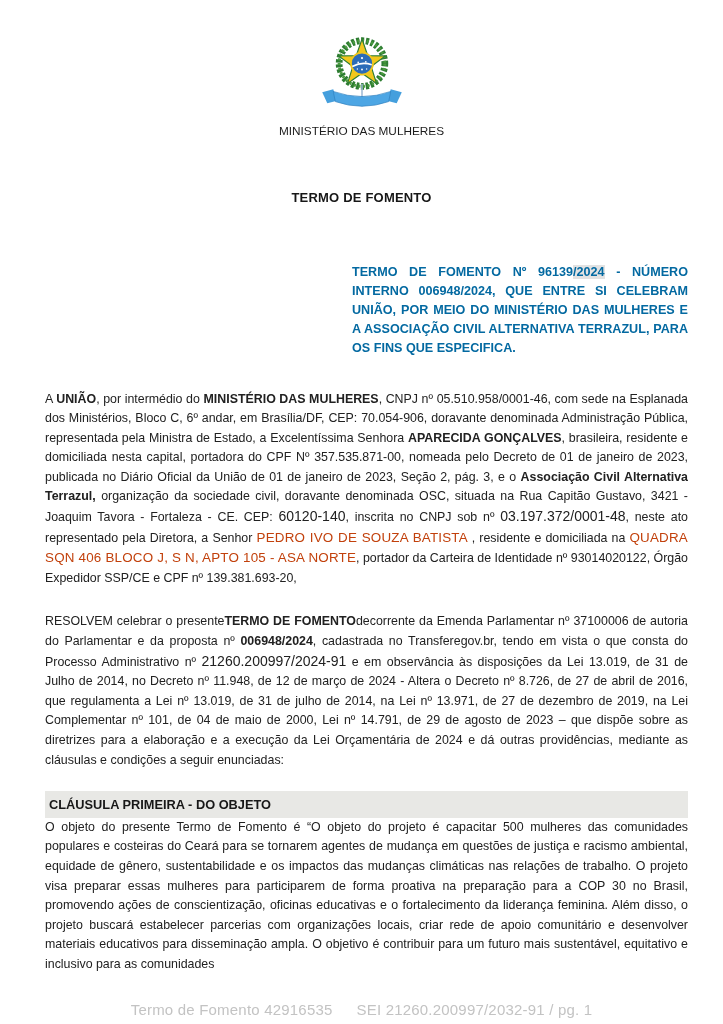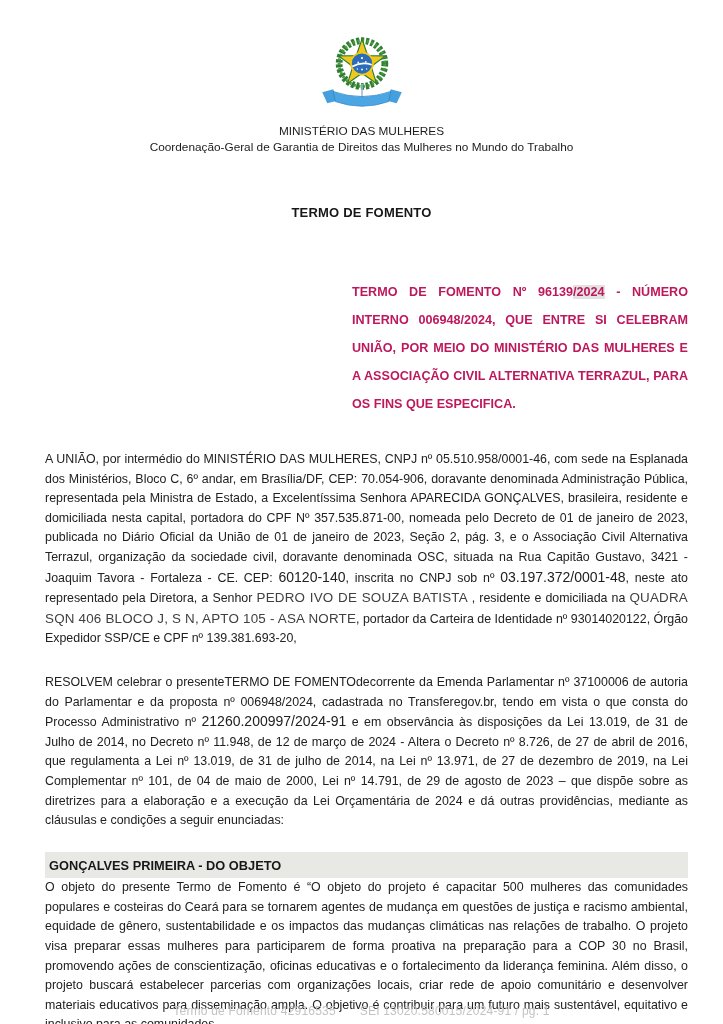--- a/index.html
+++ b/index.html
@@ -25,55 +25,55 @@
     font-size:13px;
     letter-spacing:.2px;
     color:#171717;
   }
   
   .epigraph{
     width:336px;
     margin:58px 35px 12px auto;
     font-weight:700;
     font-size:12.6px;
-    line-height:28px;
+    line-height:19px;
     text-align:justify;
-    color:#be185d;
+    color:#0369a1;
   }
   
   .doc-body{
     margin:32px 35px 0 45px;
     font-size:12.4px;
     line-height:19.6px;
     text-align:justify;
   }
   .doc-body p{ margin:0; }
   .doc-body p + p{ margin-top:24px; }
   .clause-heading{
     margin-top:21px;
     background:#e8e8e5;
     font-weight:700;
     font-size:12.8px;
     padding:4px 6px 3px 4px;
     color:#171717;
   }
   .doc-body p.after-heading{ }
   
-  .s-b{ font-weight:400; }
-  .s-g{ color:#404040; font-size:13.4px; letter-spacing:.2px; }
+  .s-b{ font-weight:700; }
+  .s-g{ color:#c2410c; font-size:13.4px; letter-spacing:.2px; }
   .s-a{ font-size:14px; }
   .s-hl{ background:#e2e2e2; }
   
   .doc-footer{
     position:absolute;
     left:0; right:0; bottom:6px;
     display:flex;
     justify-content:center;
     gap:24px;
-    font-size:12px;
+    font-size:15px;
     color:#c3c3c3;
     letter-spacing:.2px;
   }
 </style>
 </head>
 <body>
 
 <div class="page">
 
   <header class="doc-header">
@@ -95,32 +95,31 @@
       <circle cx="54.5" cy="40" r="1" fill="#fff"></circle>
       <circle cx="50" cy="49" r="1.1" fill="#fff"></circle>
       <circle cx="44.5" cy="48.5" r=".8" fill="#fff"></circle>
       <circle cx="55.5" cy="48.5" r=".8" fill="#fff"></circle>
 
       <path d="M3,76 L16,72.5 L20.5,86 L9,89 Z" fill="#459fdd"></path>
       <path d="M97,76 L84,72.5 L79.5,86 L91,89 Z" fill="#459fdd"></path>
       <path d="M16,75 Q50,87 84,75 L81.5,87 Q50,98 18.5,87 Z" fill="#4da6e4" stroke="#2f7fbe" stroke-width=".8"></path>
     </svg>
     <div class="hdr-line first">MINISTÉRIO DAS MULHERES</div>
-    <div class="hdr-line">Coordenação-Geral de Garantia de Direitos das Mulheres no Mundo do Trabalho</div>
   </header>
 
   <div class="doc-title">TERMO DE FOMENTO</div>
 
   <div class="epigraph"><span>TERMO DE FOMENTO Nº 96139</span><span class="s-hl">/2024</span><span> - NÚMERO INTERNO 006948/2024, QUE ENTRE SI CELEBRAM UNIÃO, POR MEIO DO MINISTÉRIO DAS MULHERES E A ASSOCIAÇÃO CIVIL ALTERNATIVA TERRAZUL, PARA OS FINS QUE ESPECIFICA.</span></div>
 
   <div class="doc-body">
     <p><span>A </span><span class="s-b">UNIÃO</span><span>, por intermédio do </span><span class="s-b">MINISTÉRIO DAS MULHERES</span><span>, CNPJ nº 05.510.958/0001-46, com sede na Esplanada dos Ministérios, Bloco C, 6º andar, em Brasília/DF, CEP: 70.054-906, doravante denominada Administração Pública, representada pela Ministra de Estado, a Excelentíssima Senhora </span><span class="s-b">APARECIDA GONÇALVES</span><span>, brasileira, residente e domiciliada nesta capital, portadora do CPF Nº 357.535.871-00, nomeada pelo Decreto de 01 de janeiro de 2023, publicada no Diário Oficial da União de 01 de janeiro de 2023, Seção 2, pág. 3, e o </span><span class="s-b">Associação Civil Alternativa Terrazul,</span><span> organização da sociedade civil, doravante denominada OSC, situada na Rua Capitão Gustavo, 3421 - Joaquim Tavora - Fortaleza - CE.  CEP: </span><span class="s-a">60120-140</span><span>, inscrita no CNPJ sob nº </span><span class="s-a">03.197.372/0001-48</span><span>, neste ato representado pela Diretora, a Senhor </span><span class="s-g">PEDRO IVO DE SOUZA BATISTA </span><span>, residente e domiciliada na </span><span class="s-g">QUADRA SQN 406 BLOCO J, S N, APTO 105 - ASA NORTE</span><span>, portador da Carteira de Identidade nº 93014020122, Órgão Expedidor SSP/CE e CPF nº 139.381.693-20,</span></p>
     <p><span>RESOLVEM celebrar o presente</span><span class="s-b">TERMO DE FOMENTO</span><span>decorrente da Emenda Parlamentar nº 37100006 de autoria do Parlamentar e da proposta nº </span><span class="s-b">006948/2024</span><span>, cadastrada no Transferegov.br, tendo em vista o que consta do Processo Administrativo nº </span><span class="s-a">21260.200997/2024-91</span><span> e em observância às disposições da Lei 13.019, de 31 de Julho de 2014, no Decreto nº 11.948, de 12 de março de 2024 - Altera o Decreto nº 8.726, de 27 de abril de 2016, que regulamenta a Lei nº 13.019, de 31 de julho de 2014, na Lei nº 13.971, de 27 de dezembro de 2019, na Lei Complementar nº 101, de 04 de maio de 2000, Lei nº 14.791, de 29 de agosto de 2023 – que dispõe sobre as diretrizes para a elaboração e a execução da Lei Orçamentária de 2024 e dá outras providências, mediante as cláusulas e condições a seguir enunciadas:</span></p>
-    <div class="clause-heading">GONÇALVES PRIMEIRA - DO OBJETO</div>
+    <div class="clause-heading">CLÁUSULA PRIMEIRA - DO OBJETO</div>
     <p class="after-heading"><span>O objeto do presente Termo de Fomento é “O objeto do projeto é capacitar 500 mulheres das comunidades populares e costeiras do Ceará para se tornarem agentes de mudança em questões de justiça e racismo ambiental, equidade de gênero, sustentabilidade e os impactos das mudanças climáticas nas relações de trabalho. O projeto visa preparar essas mulheres para participarem de forma proativa na preparação para a COP 30 no Brasil, promovendo ações de conscientização, oficinas educativas e o fortalecimento da liderança feminina. Além disso, o projeto buscará estabelecer parcerias com organizações locais, criar rede de apoio comunitário e desenvolver materiais educativos para disseminação ampla. O objetivo é contribuir para um futuro mais sustentável, equitativo e inclusivo para as comunidades</span></p>
   </div>
 
   <footer class="doc-footer">
     <span>Termo de Fomento 42916535</span>
-    <span>SEI 13020.580015/2024-91 / pg. 1</span>
+    <span>SEI 21260.200997/2032-91 / pg. 1</span>
   </footer>
 
 </div>
 
 </body></html>

